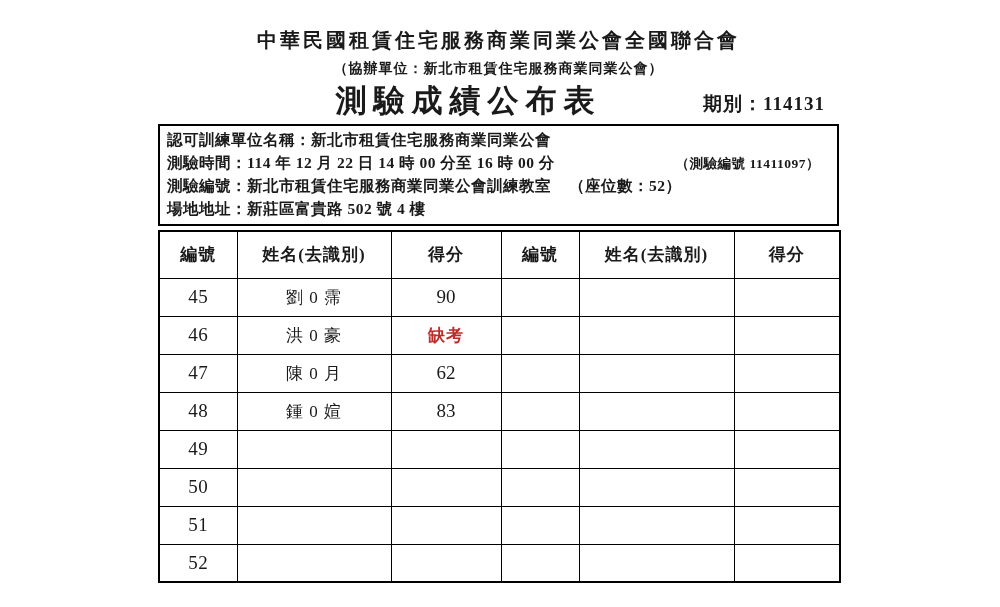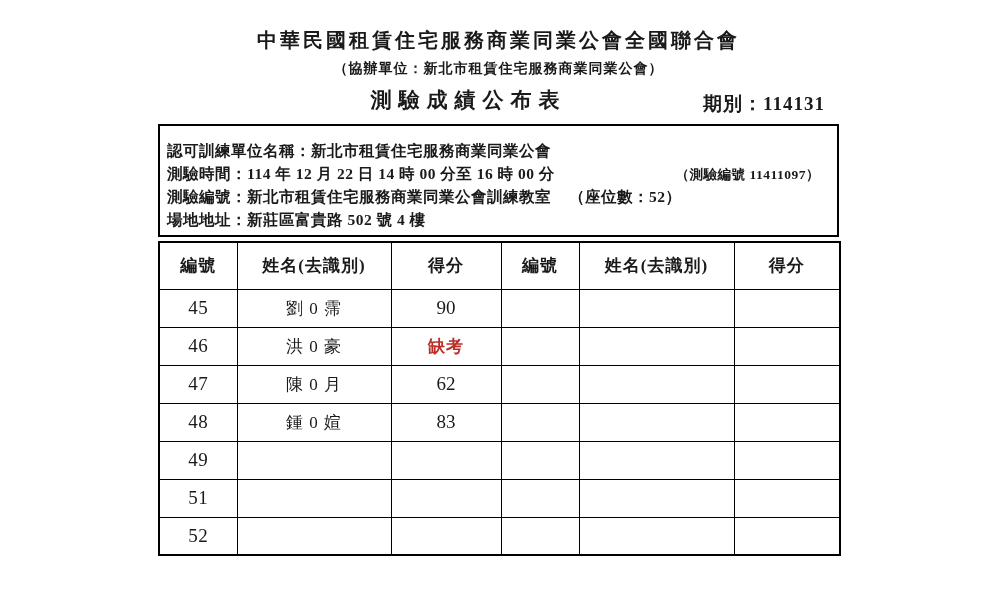--- a/index.html
+++ b/index.html
@@ -12,29 +12,29 @@
     margin-top:27px; text-align:center;
     font-size:20px; font-weight:bold; letter-spacing:3px; line-height:26px;
   }
   .co-org {
     margin-top:4px; text-align:center;
     font-size:14px; font-weight:bold; letter-spacing:1px; line-height:23px;
   }
   .title-row { position:relative; height:37px; margin-top:2px; }
   .doc-title {
     position:absolute; left:0; right:60px; text-align:center;
-    font-size:21px; font-weight:bold; letter-spacing:7px; line-height:37px;
+    font-size:31px; font-weight:bold; letter-spacing:7px; line-height:37px;
   }
   .period {
     position:absolute; right:14px; bottom:2px;
     font-size:19px; font-weight:bold; letter-spacing:1px;
   }
 
   .info-box {
-    margin-top:5px; border:2px solid #000; padding:14px 7px 4px 7px;
+    margin-top:5px; border:2px solid #000; padding:3px 7px 4px 7px;
   }
   .info-line {
     font-size:15.5px; font-weight:bold; line-height:22.5px; letter-spacing:0.5px;
     display:flex; align-items:baseline;
   }
   .note-right { margin-left:auto; margin-right:10px; font-size:13.5px; }
   .note-gap   { margin-left:18px; }
 
   table {
     margin-top:4px; width:681px; border-collapse:collapse;
@@ -141,20 +141,28 @@
           </tr>
           <tr>
             <td class="num">49</td>
             <td class="name"></td>
             <td class="score"></td>
             <td class="num"></td>
             <td class="name"></td>
             <td class="score"></td>
           </tr>
           <tr>
+            <td class="num">50</td>
+            <td class="name"></td>
+            <td class="score"></td>
+            <td class="num"></td>
+            <td class="name"></td>
+            <td class="score"></td>
+          </tr>
+          <tr>
             <td class="num">51</td>
             <td class="name"></td>
             <td class="score"></td>
             <td class="num"></td>
             <td class="name"></td>
             <td class="score"></td>
           </tr>
           <tr>
             <td class="num">52</td>
             <td class="name"></td>

